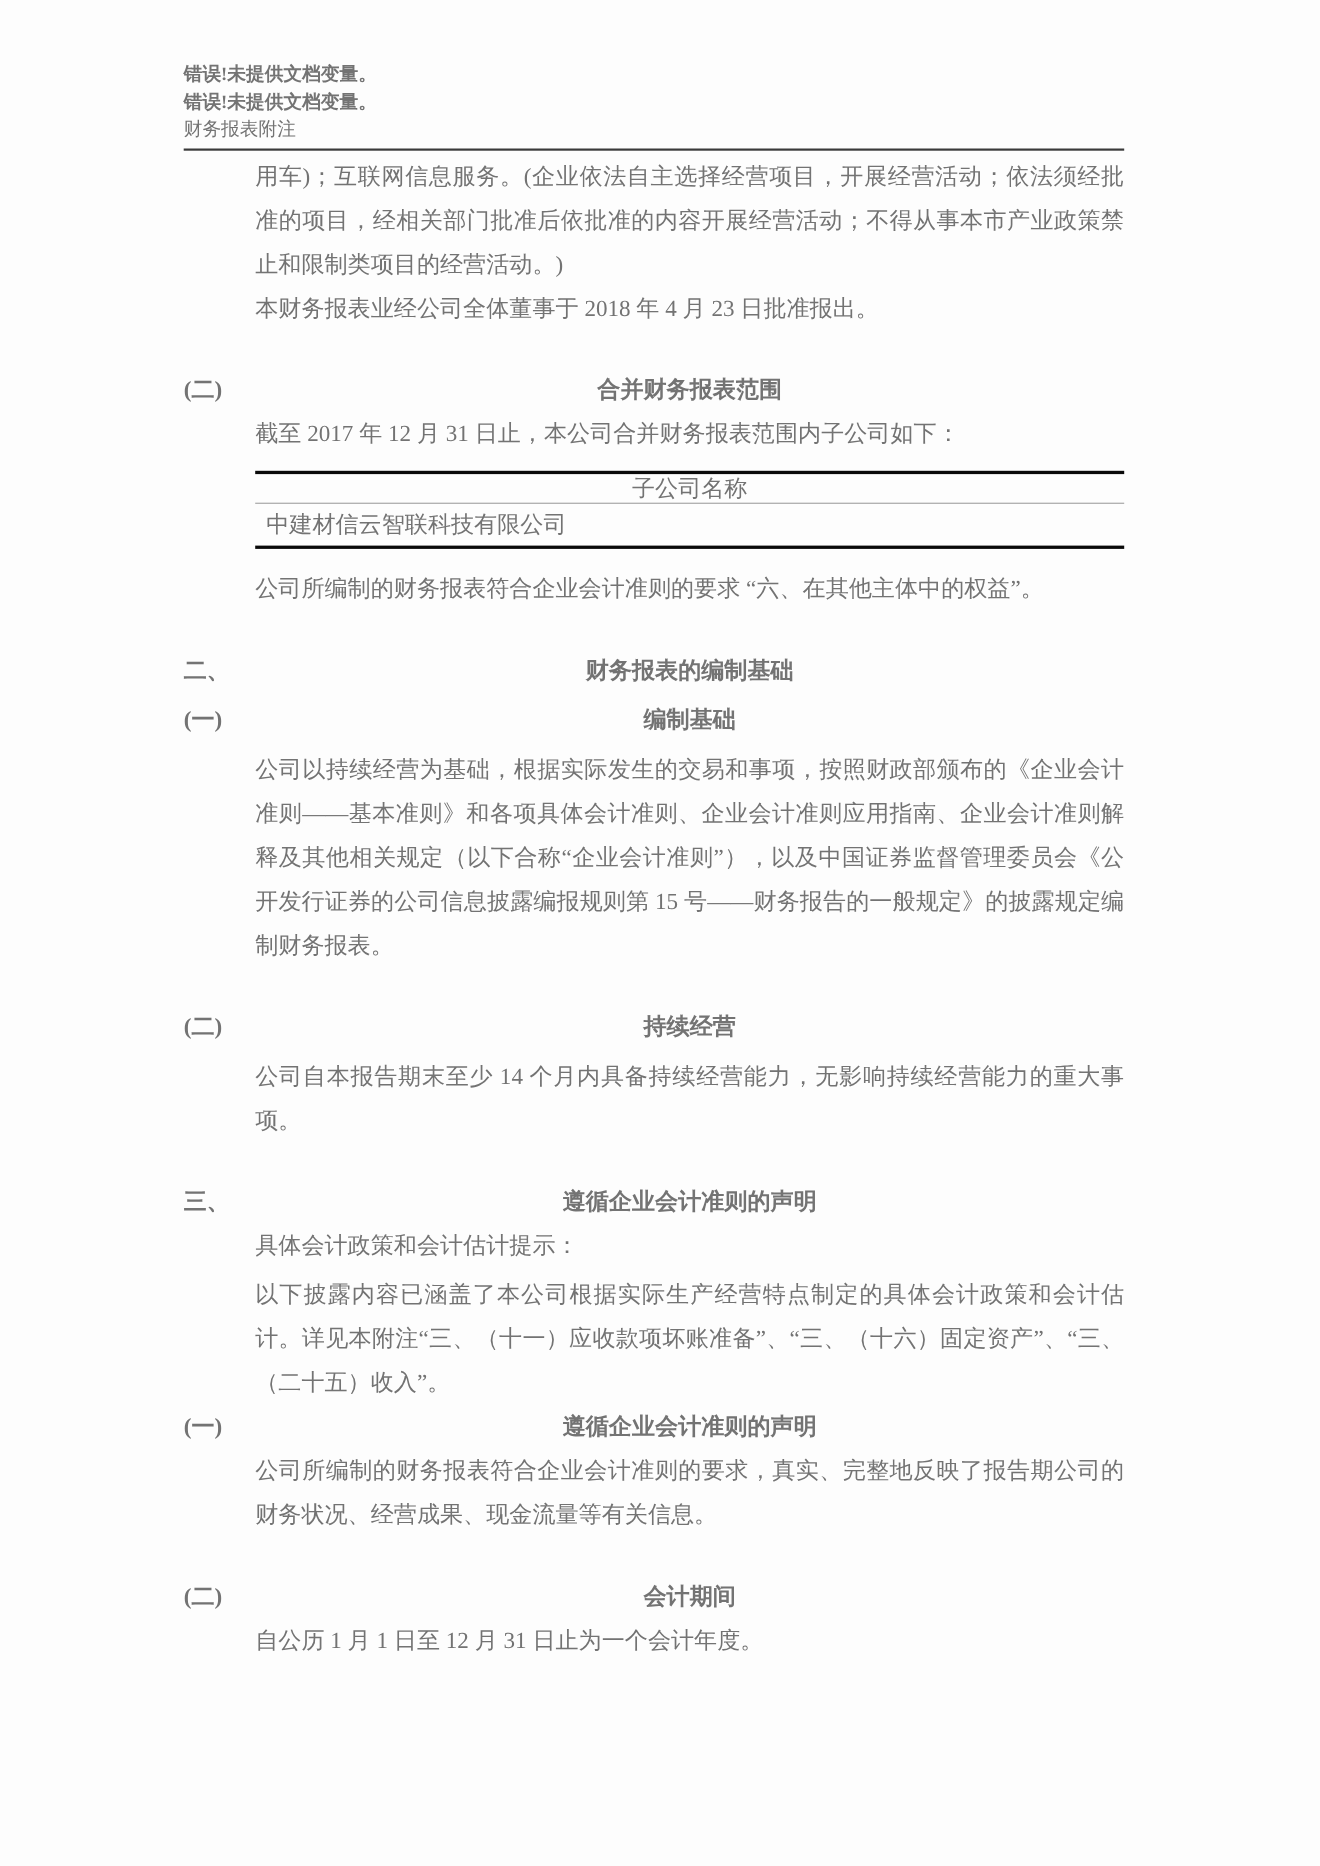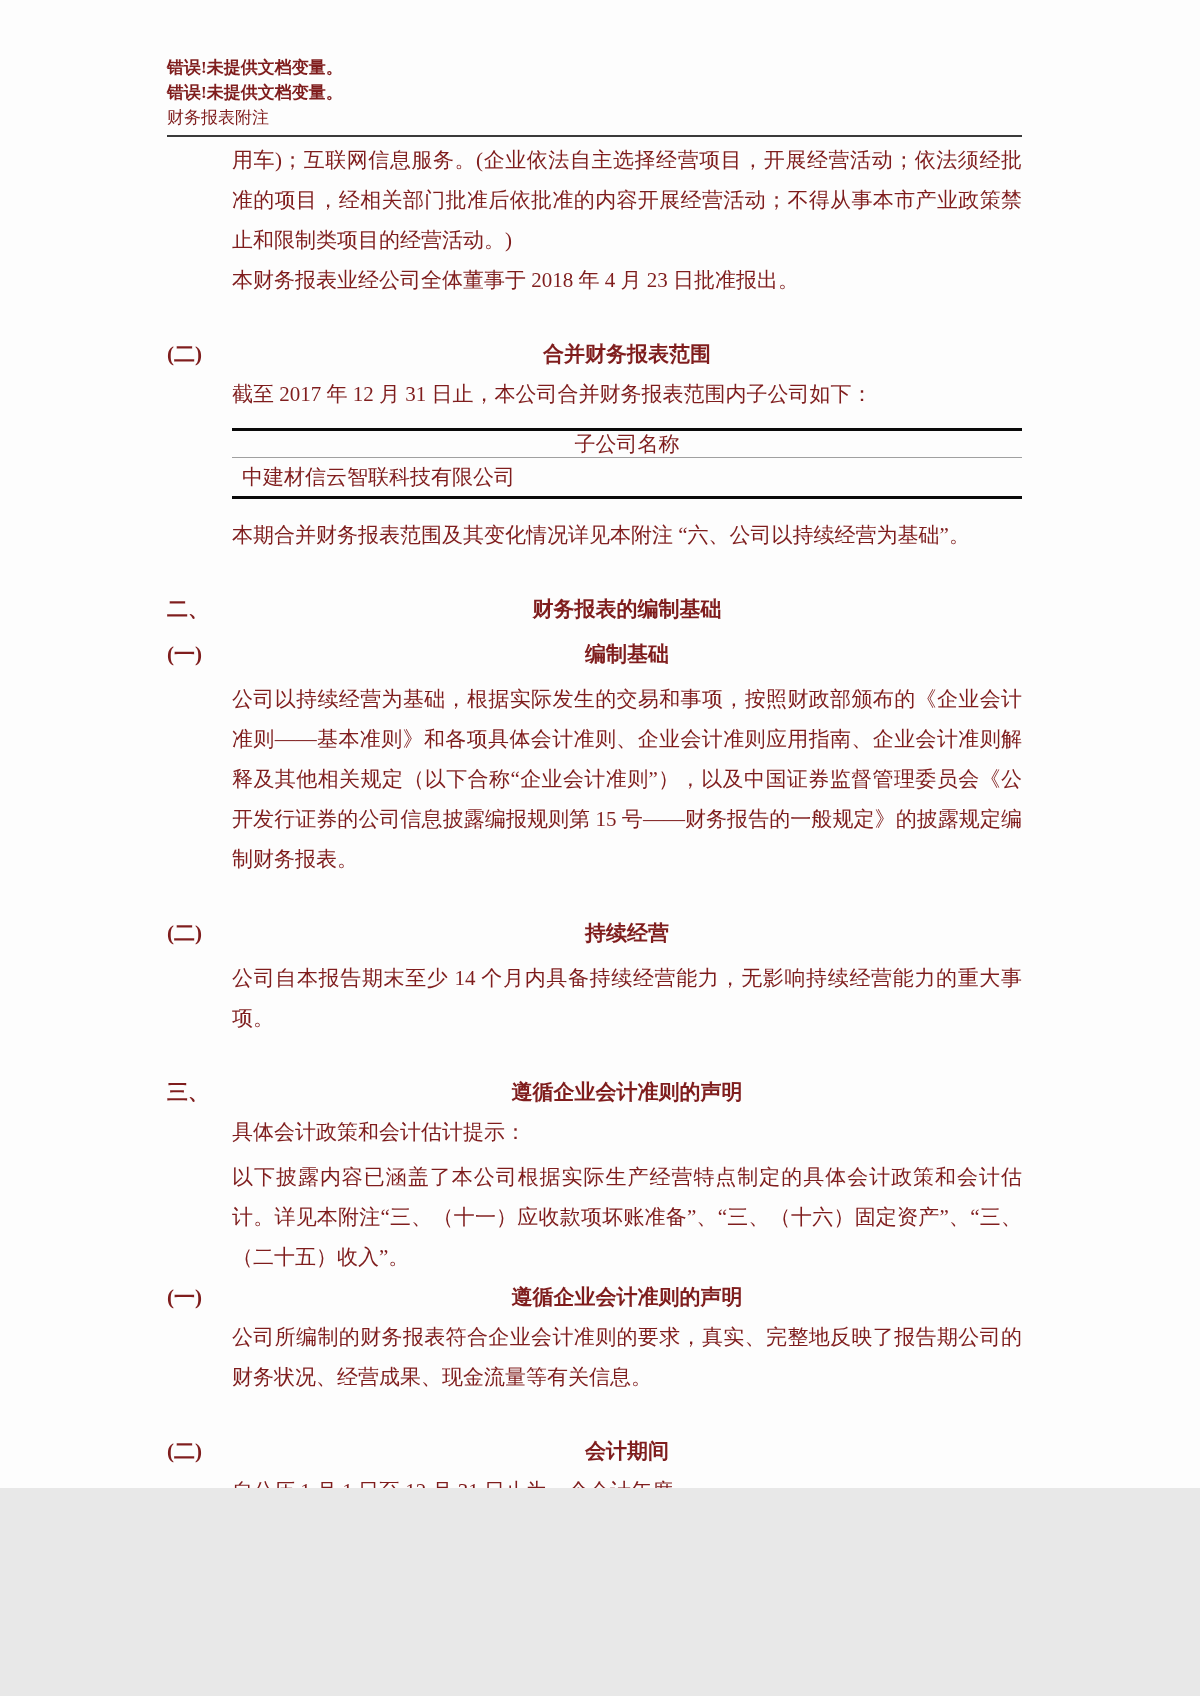--- a/index.html
+++ b/index.html
@@ -2,24 +2,24 @@
 <html lang="zh"><head>
 <meta charset="utf-8">
 <style>
   * { margin: 0; padding: 0; box-sizing: border-box; }
   html, body { background: #e8e8e8; }
   body { font-family: "Liberation Serif", "DejaVu Serif", serif; }
 
   .page {
     position: relative;
     width: 1200px;
-    height: 1488px;
+    height: 1696px;
     margin: 0 auto;
     background: #fdfdfd;
-    color: #7f1d1d;
+    color: #737373;
     padding: 55px 178px 0 167px;
     overflow: hidden;
   }
 
   
   .hdr-line { font-size: 17px; line-height: 25px; }
   .hdr-line.bold { font-weight: bold; }
   .hdr-rule {
     margin-top: 5px;
     border: none;
@@ -93,21 +93,21 @@
     </div>
     <p class="para">截至 2017 年 12 月 31 日止，本公司合并财务报表范围内子公司如下：</p>
 
     <div class="tbl gap-table">
       <div class="tbl-head">子公司名称</div>
       <div class="tbl-row">
         <span>中建材信云智联科技有限公司</span>
       </div>
     </div>
 
-    <p class="para gap-note">本期合并财务报表范围及其变化情况详见本附注 “六、公司以持续经营为基础”。</p>
+    <p class="para gap-note">公司所编制的财务报表符合企业会计准则的要求 “六、在其他主体中的权益”。</p>
 
     <div class="h-row gap-sect">
       <span class="h-num">二、</span>
       <span class="h-title">财务报表的编制基础</span>
     </div>
 
     <div class="h-row gap-small">
       <span class="h-num">(一)</span>
       <span class="h-title">编制基础</span>
     </div>

